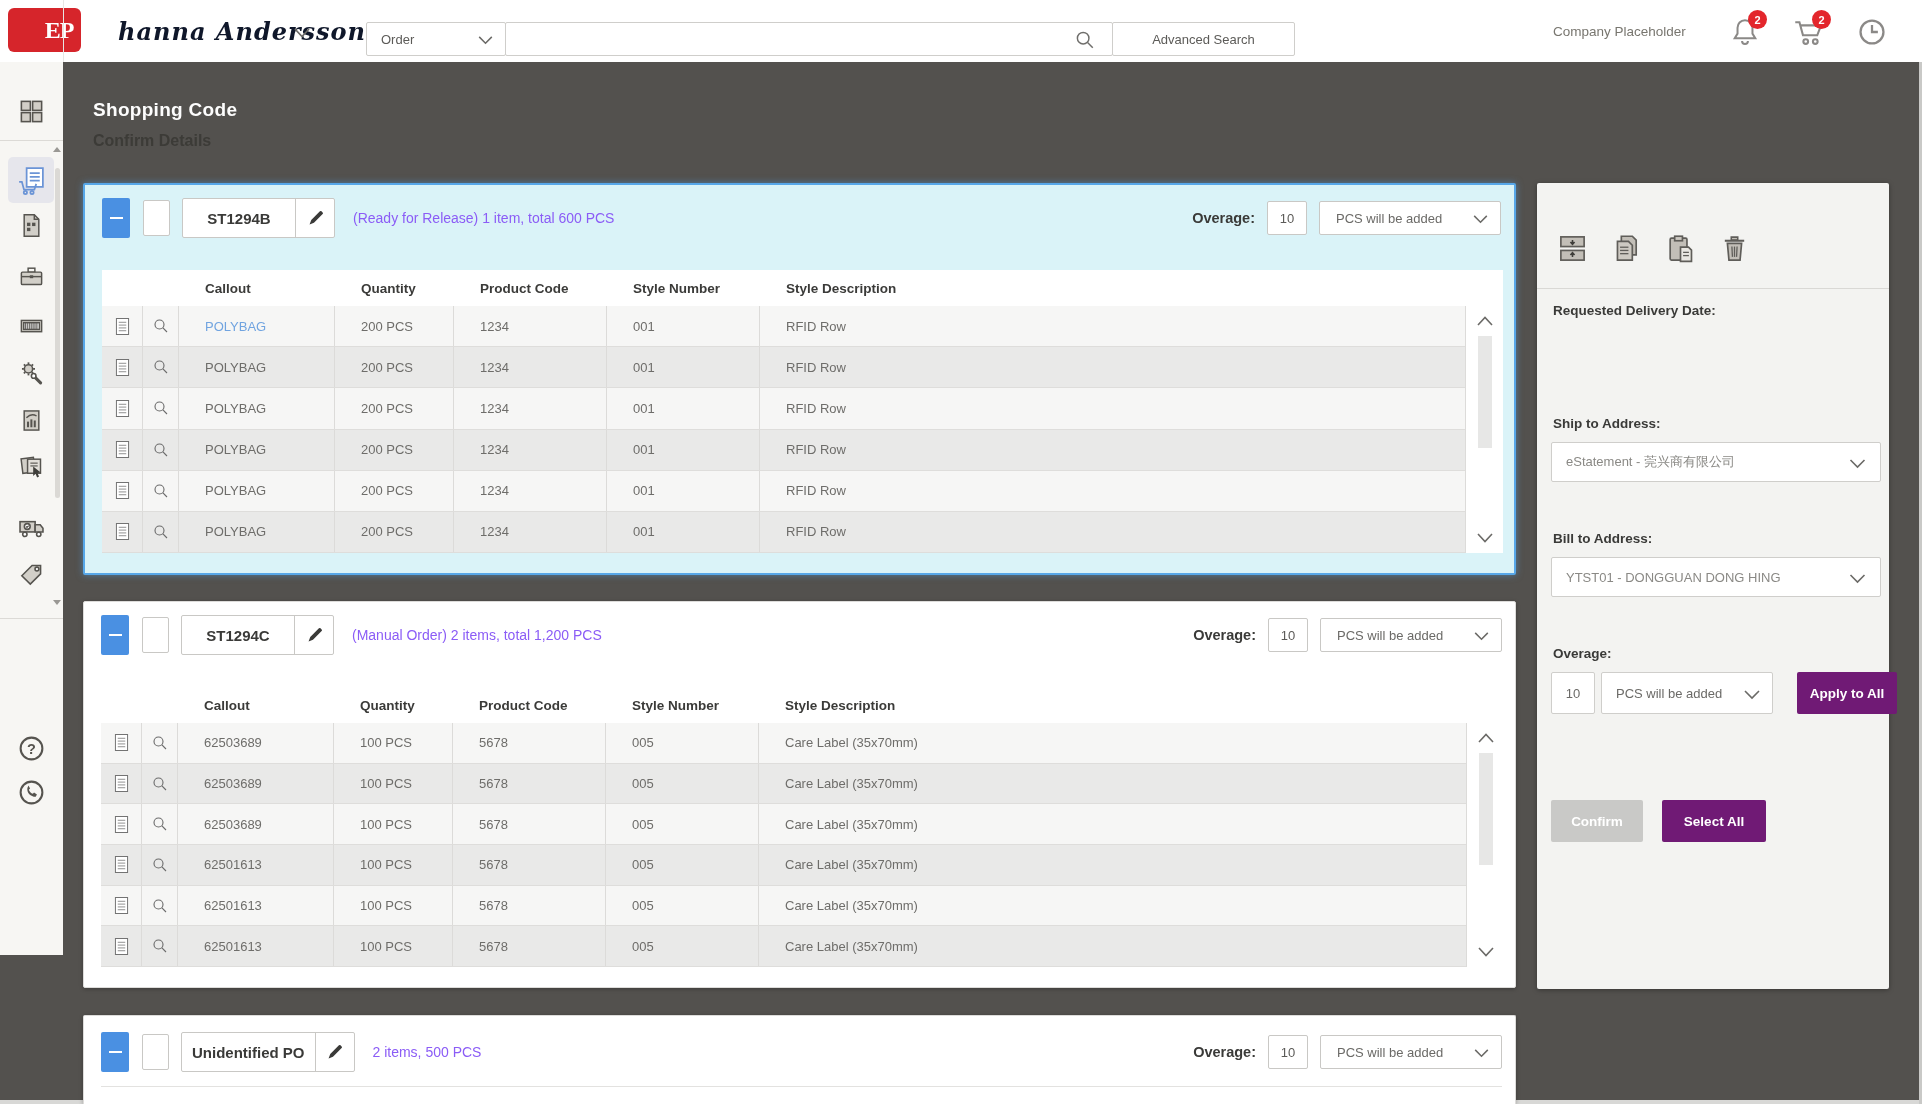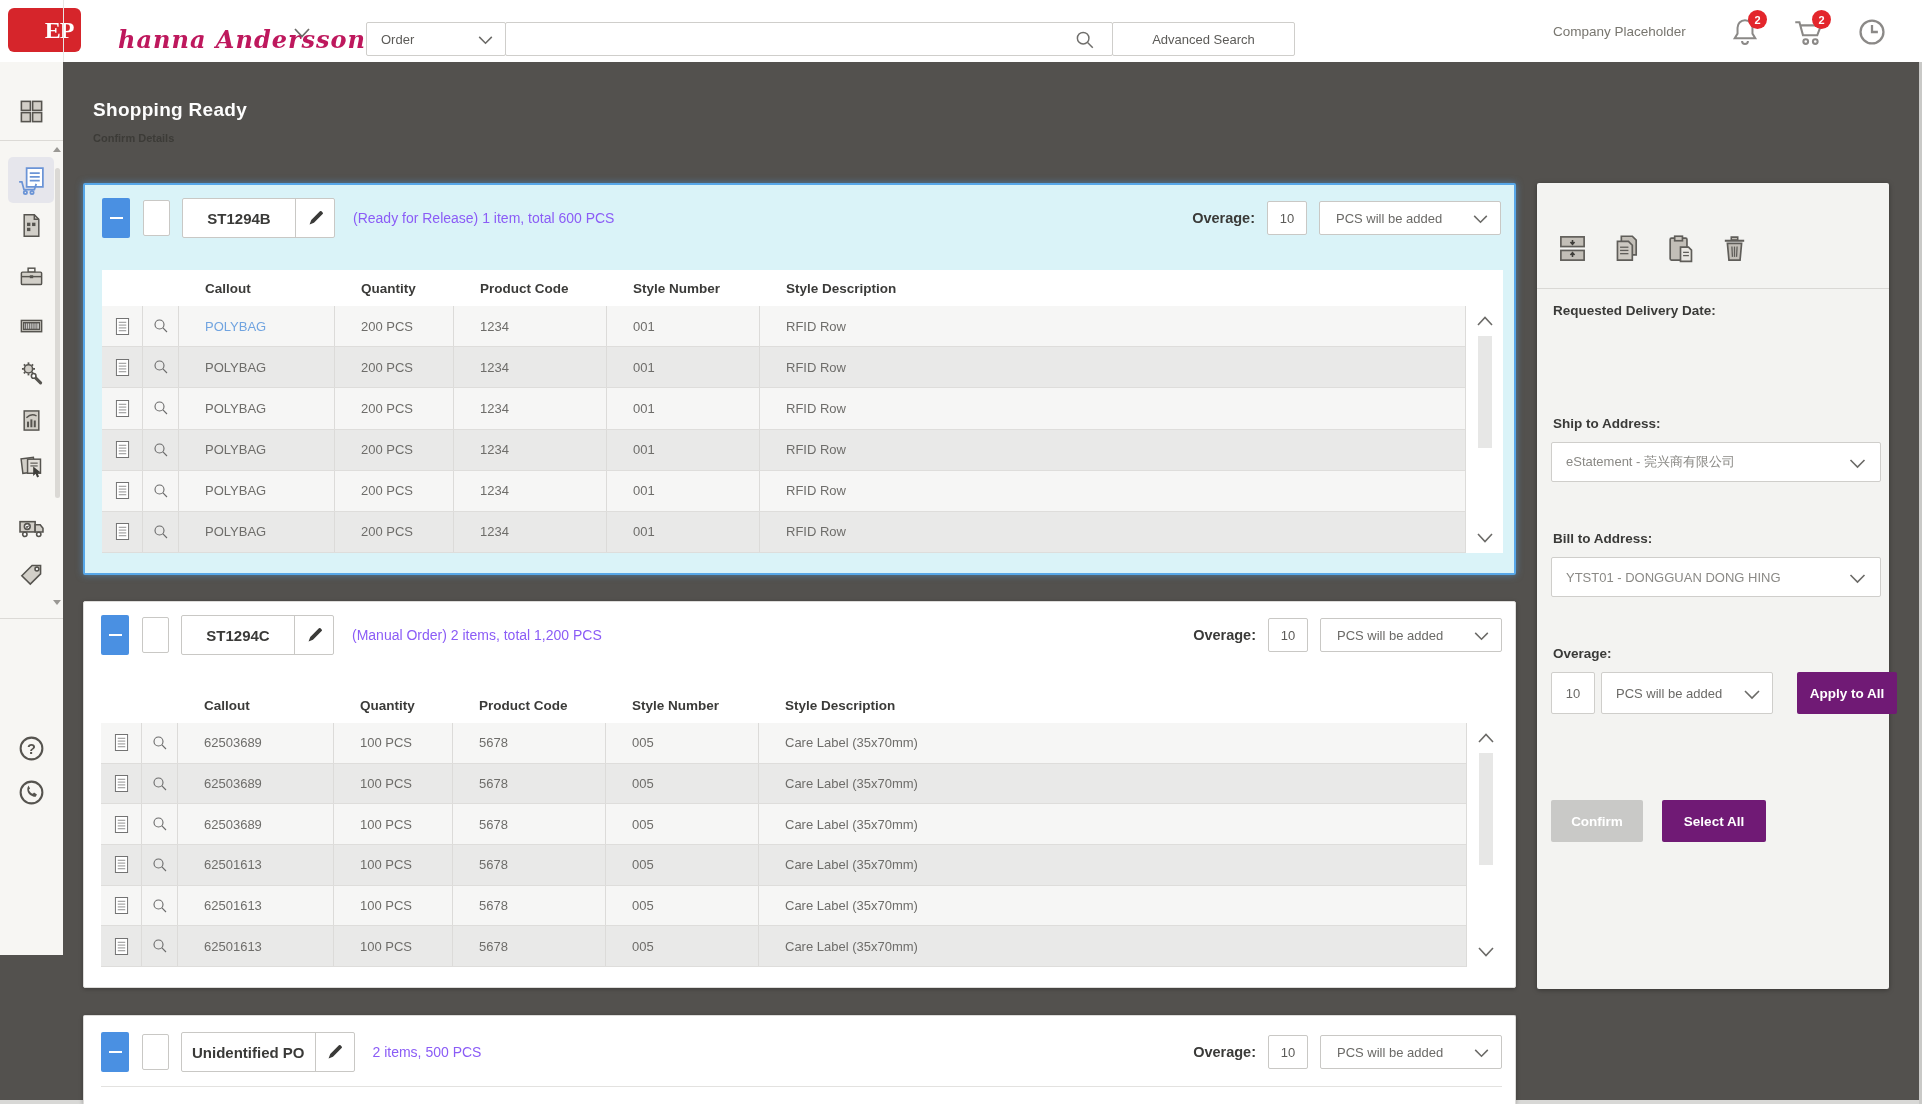--- a/index.html
+++ b/index.html
@@ -9,21 +9,21 @@
     -webkit-font-smoothing:antialiased;
   }
   svg{display:block;}
   
   .topbar{position:absolute;left:0;top:0;width:1922px;height:62px;background:#fff;z-index:9;}
   .topbar-divider{position:absolute;left:63px;top:0;width:1px;height:62px;background:#e7e6e4;}
   .ep-logo{position:absolute;left:8px;top:8px;width:44px;height:44px;background:#d6252b;border-radius:6px;
     color:#fff;font-family:"Liberation Serif",serif;font-weight:bold;font-size:24px;letter-spacing:-1px;
     display:flex;align-items:center;justify-content:center;padding-left:29px;}
   .brand{position:absolute;left:118px;top:0;height:62px;display:flex;align-items:center;
-    font-family:"DejaVu Serif",serif;font-style:italic;font-weight:bold;font-size:24px;color:#be185d;letter-spacing:1px;margin-top:8px;}
+    font-family:"DejaVu Serif",serif;font-style:italic;font-weight:bold;font-size:24px;color:#0f172a;letter-spacing:1px;}
   .brand-chev{position:absolute;left:294px;top:28px;}
   .hbox{position:absolute;top:22px;height:34px;box-sizing:border-box;background:#fff;border:1px solid #cfcecb;border-radius:2px;}
   .order-select{left:366px;width:140px;display:flex;align-items:center;padding-left:14px;font-size:13px;color:#5c5b58;cursor:pointer;}
   .order-select .chev{position:absolute;right:12px;top:13px;}
   .search-wrap{left:505px;width:608px;}
   .search-input{position:absolute;left:0;top:0;width:100%;height:100%;border:none;outline:none;background:transparent;
     box-sizing:border-box;padding:0 40px 0 12px;font-size:13px;color:#555;font-family:"Liberation Sans",sans-serif;}
   .search-glass{position:absolute;right:16px;top:6px;}
   .adv-btn{left:1112px;width:183px;display:flex;align-items:center;justify-content:center;font-size:13px;color:#5c5b58;cursor:pointer;}
   .company{position:absolute;left:1553px;top:0;height:62px;display:flex;align-items:center;font-size:13.5px;color:#78766f;}
@@ -34,21 +34,21 @@
   .sidebar{position:absolute;left:0;top:62px;width:63px;height:893px;background:#f7f6f3;z-index:8;}
   .sb-divider{position:absolute;left:0;width:100%;height:1px;background:#dcdad6;}
   .sb-item{position:absolute;left:0;width:63px;display:flex;justify-content:center;cursor:pointer;}
   .sb-active{position:absolute;left:8px;width:46px;height:46px;background:#e6e6ec;border-radius:5px;
     display:flex;align-items:center;justify-content:center;cursor:pointer;}
   .sb-scroll{position:absolute;left:55px;top:92px;width:5px;height:460px;}
   .sb-thumb{position:absolute;left:0;top:14px;width:5px;height:330px;background:#dbd9d5;border-radius:3px;}
   .sb-arrow{position:absolute;left:53px;width:0;height:0;border-left:4px solid transparent;border-right:4px solid transparent;}
   
   .page-title{position:absolute;left:93px;top:99px;font-size:19px;font-weight:bold;color:#fdfdfd;letter-spacing:.3px;z-index:2;}
-  .page-sub{position:absolute;left:93px;top:132px;font-size:11px;font-weight:bold;color:#3c3b37;z-index:2;}
+  .page-sub{position:absolute;left:93px;top:132px;font-size:16px;font-weight:bold;color:#3c3b37;z-index:2;}
   
   .card{position:absolute;left:83px;width:1433px;box-sizing:border-box;background:#fff;border-radius:2px;z-index:2;
     box-shadow:0 1px 4px rgba(0,0,0,.28);}
   .card-selected{top:183px;height:392px;background:#daf3f8;border:2px solid #57a7e9;
     box-shadow:0 0 7px rgba(80,160,230,.55);}
   .card2{top:601px;height:387px;border:1px solid #dddcda;}
   .card3{top:1015px;height:89px;border:1px solid #dddcda;border-bottom:none;border-radius:2px 2px 0 0;}
   .card-head{position:absolute;left:17px;right:13px;top:13px;height:40px;display:flex;align-items:center;}
   .btn-minus{width:28px;height:40px;background:#4a90e2;border-radius:2px;display:flex;align-items:center;justify-content:center;cursor:pointer;flex:none;}
   .btn-minus span{display:block;width:13px;height:2px;background:#fff;}
@@ -289,21 +289,21 @@
       </svg>
   </div>
   <div class="sb-item" style="top:716px;">
     <svg width="29" height="29" viewBox="0 0 24 24">
         <circle cx="12" cy="12" r="9" fill="none" stroke="#56544f" stroke-width="1.7"></circle>
       <path d="M8.6 8.2 c-.6 4 2.6 7.2 6.9 7.4 l1-2 -2.4-1.5 -1 1 c-1.5-.6-2.8-1.9-3.3-3.4 l1-1 -1.3-2.4 Z" fill="#56544f"></path>
       </svg>
   </div>
 </div>
 
-<div class="page-title">Shopping Ready</div>
+<div class="page-title">Shopping Code</div>
 <div class="page-sub">Confirm Details</div>
 
 <div class="card card-selected">
   <div class="card-head">
     <div class="btn-minus">
         <span></span>
       </div>
     <div class="chk"></div>
     <div class="po-box">
       <div class="po-name">ST1294B</div>

